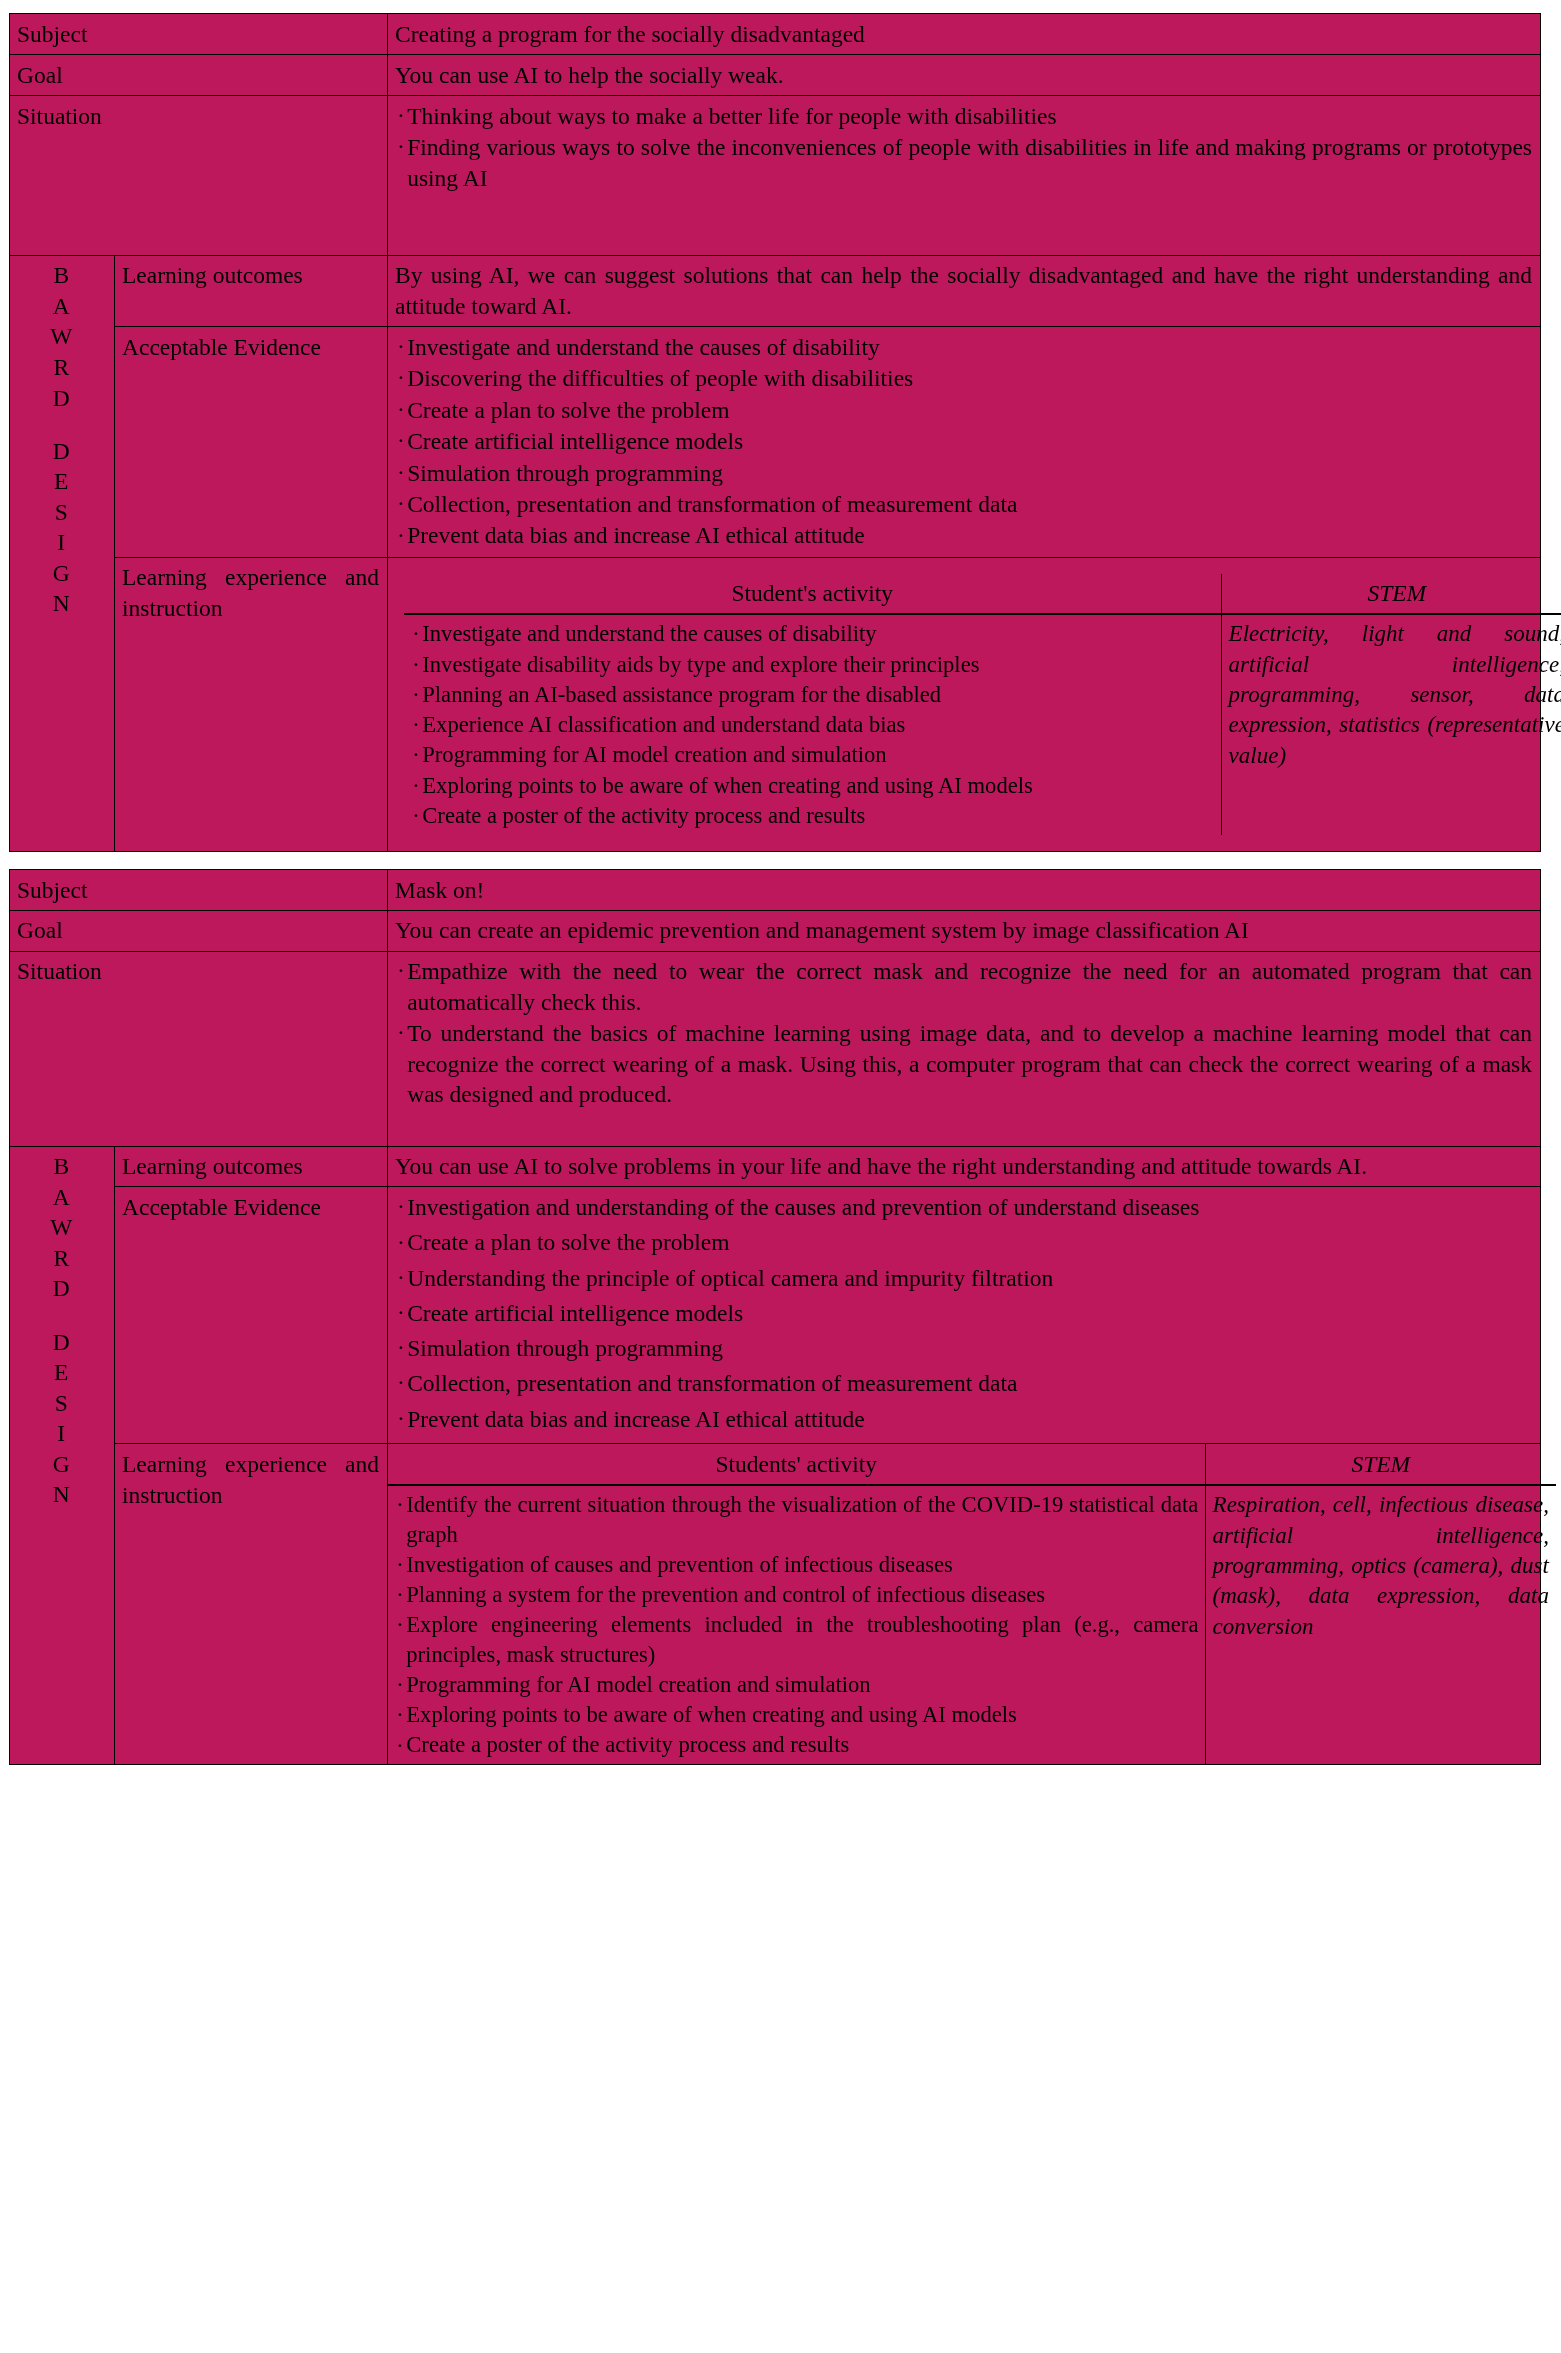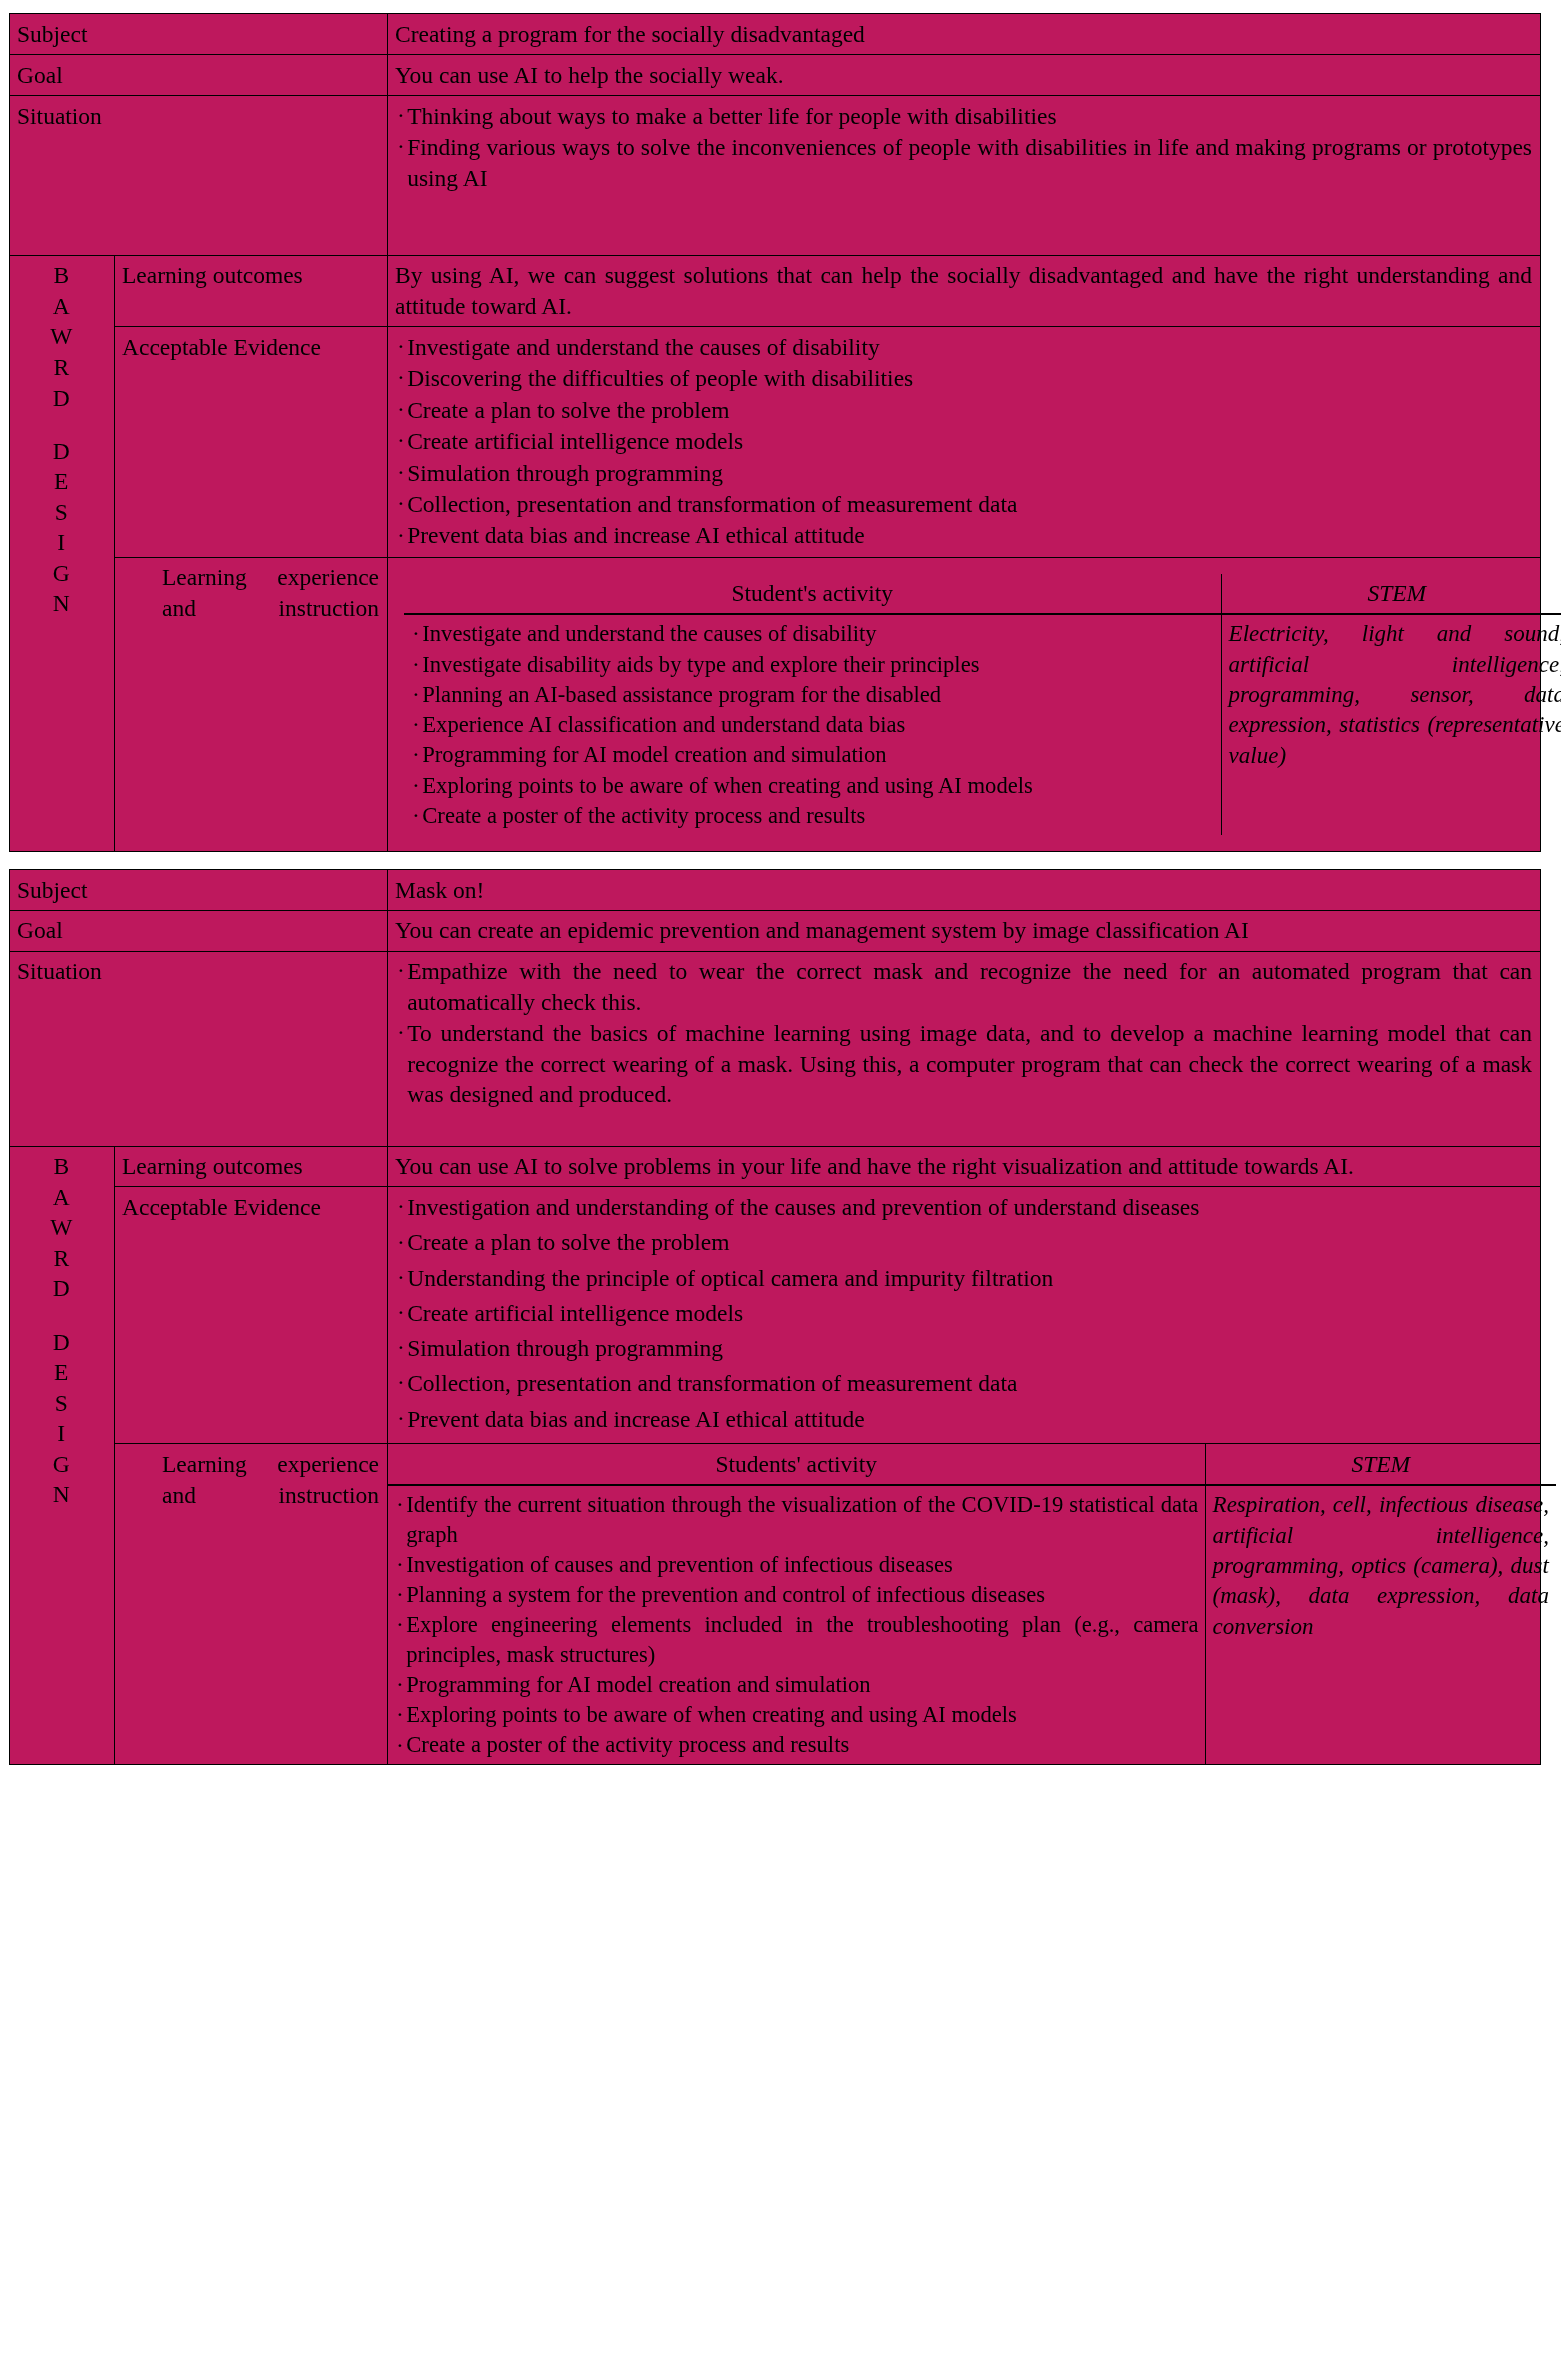--- a/index.html
+++ b/index.html
@@ -58,21 +58,21 @@
     border-right-width: 0.9px;
   }
   .spine .gap { display: block; height: 22.6px; }
 
   .label {
     font-size: 23.5px;
     line-height: 1.30;
     text-align: justify;
     text-justify: inter-word;
   }
-  .label .just { display: block; text-align: justify; margin-left: 40px; }
+  .label .just { display: block; text-align: justify; }
   .label .just::after { content: ""; display: inline-block; width: 100%; }
 
   .body-text {
     font-size: 23.5px;
     line-height: 1.30;
   }
   .body-text.justify { text-align: justify; text-align-last: left; }
 
   ul.dotlist {
     list-style: none;
@@ -271,21 +271,21 @@
           <span>D</span>
           <span class="gap"></span>
           <span>D</span><br>
           <span>E</span><br>
           <span>S</span><br>
           <span>I</span><br>
           <span>G</span><br>
           <span>N</span>
         </td>
         <td class="label">Learning outcomes</td>
-        <td class="body-text justify">You can use AI to solve problems in your life and have the right visualization and attitude towards AI.</td>
+        <td class="body-text justify">You can use AI to solve problems in your life and have the right understanding and attitude towards AI.</td>
       </tr>
 
       <tr>
         <td class="label thick-top">Acceptable Evidence</td>
         <td class="thick-top">
           <ul class="dotlist loose">
             <li>Investigation and understanding of the causes and prevention of understand diseases</li>
             <li>Create a plan to solve the problem</li>
             <li>Understanding the principle of optical camera and impurity filtration</li>
             <li>Create artificial intelligence models</li>

